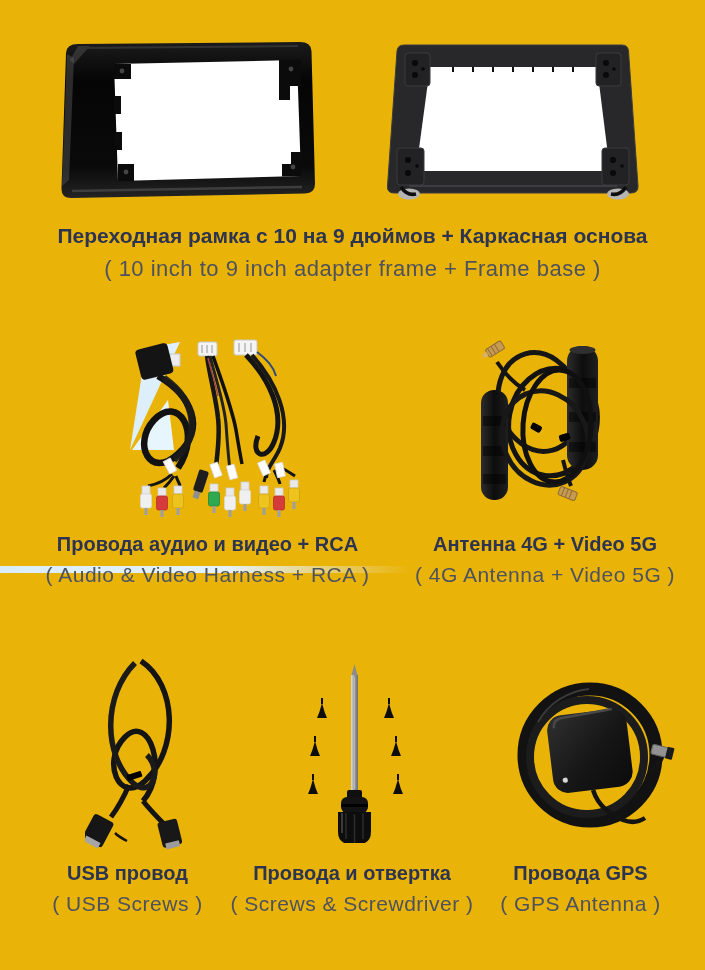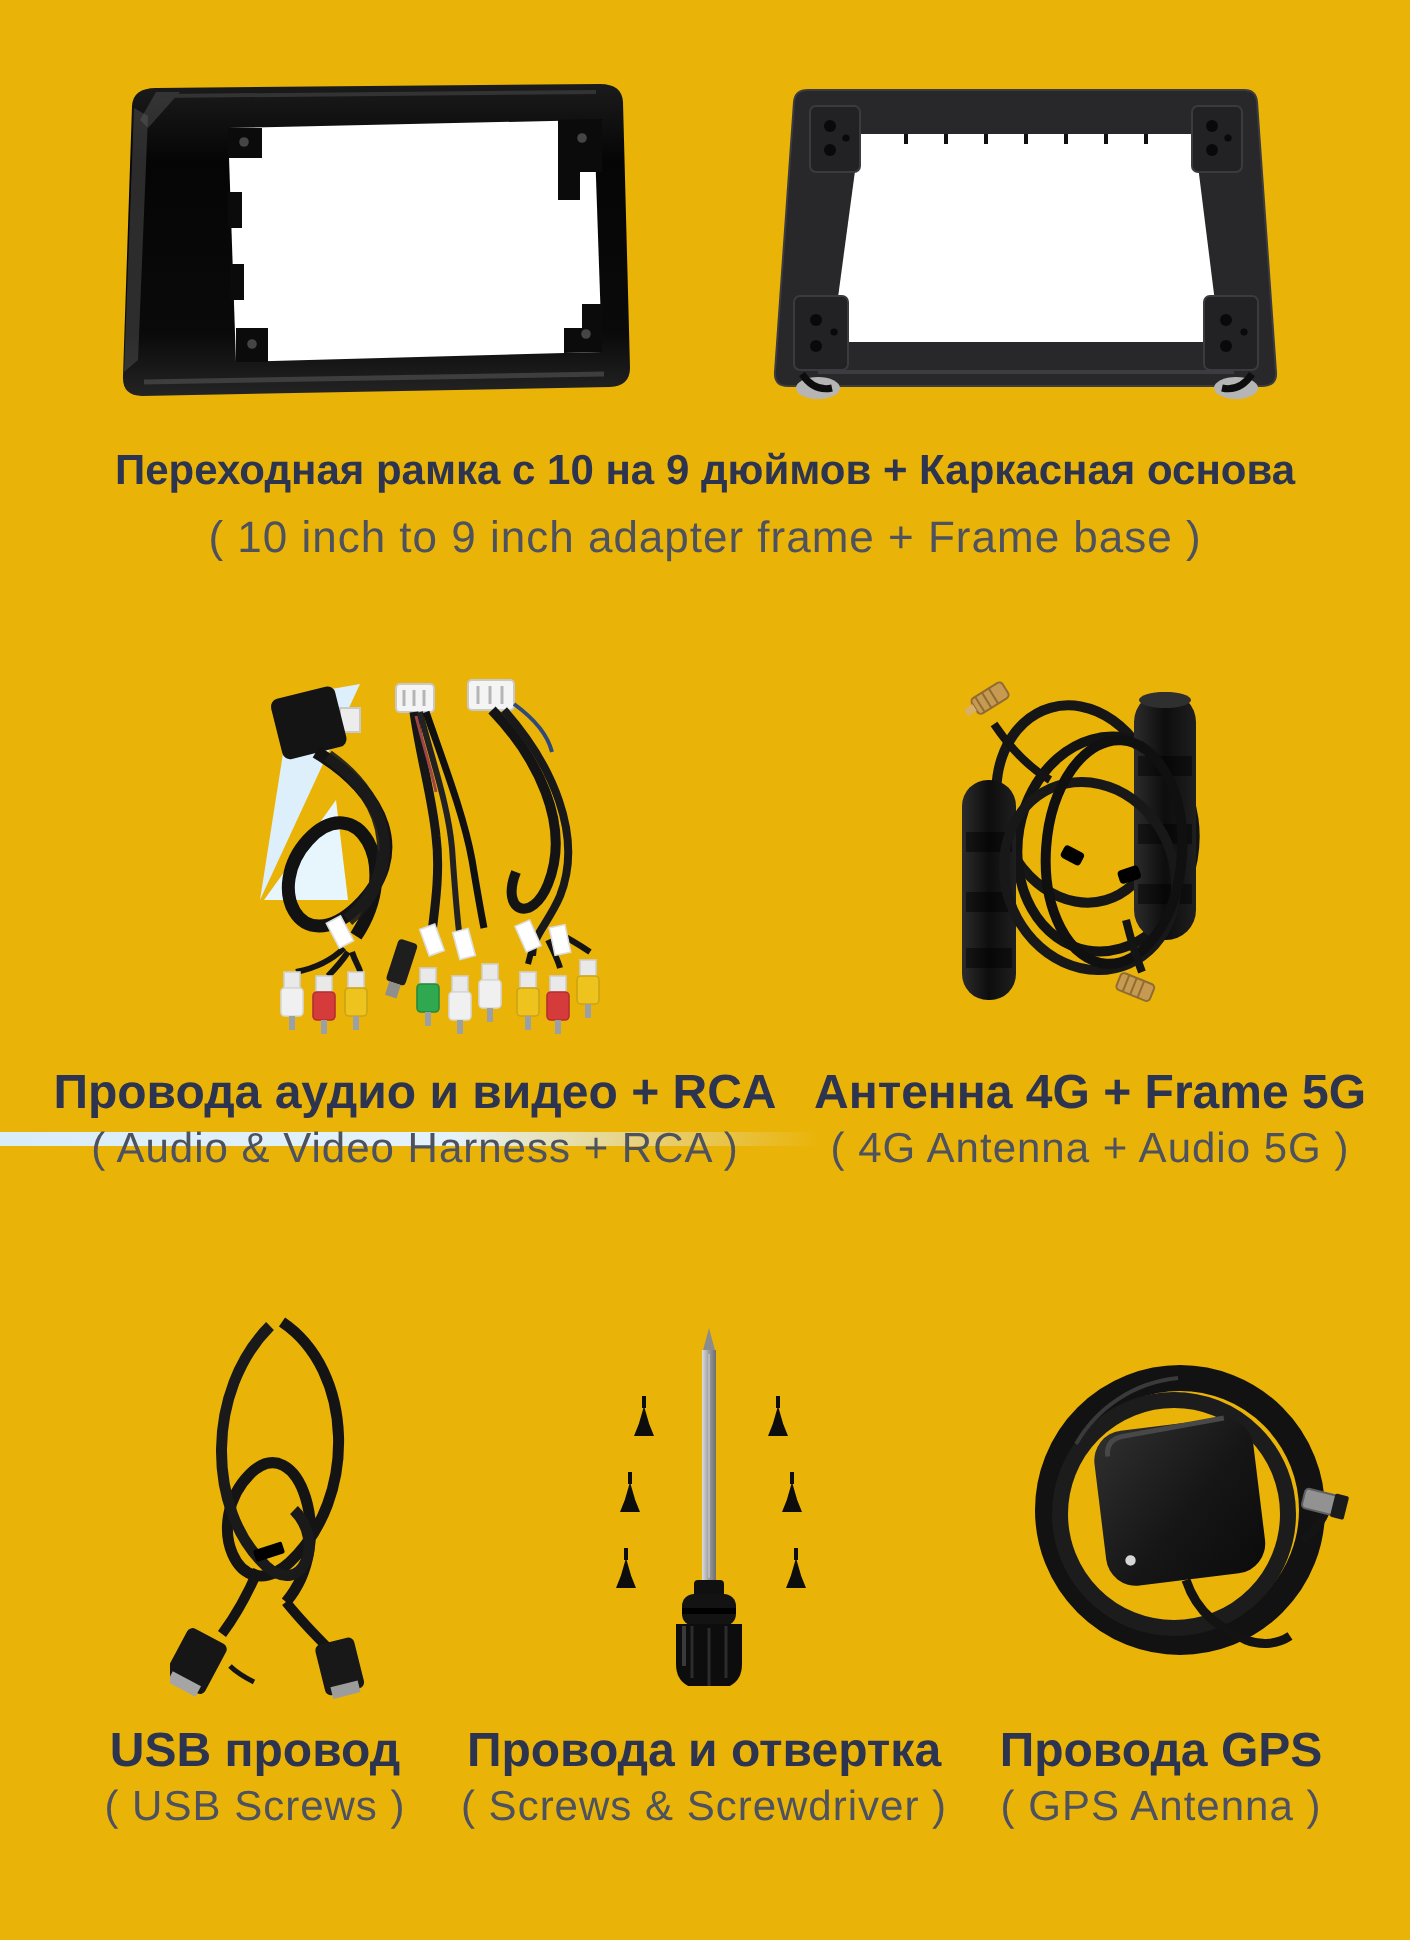--- a/index.html
+++ b/index.html
@@ -10,21 +10,21 @@
   figure{position:absolute;margin:0;padding:0;}
   figure svg{display:block;width:100%;height:100%;}
   .cap{
     position:absolute;display:flex;justify-content:center;
     white-space:nowrap;pointer-events:none;
   }
   .ru{font-weight:bold;color:#2d3450;}
   .en{color:#4d525e;letter-spacing:.5px;}
   .ru-top{font-size:21px;}
   .en-top{font-size:22px;}
-  .ru-mid,.ru-bot{font-size:24px;}
+  .ru-mid,.ru-bot{font-size:20px;}
   .en-mid,.en-bot{font-size:21px;text-align:center;}
   .stripe{
     position:absolute;left:0;top:566px;width:410px;height:7px;
     background:linear-gradient(90deg,#d9edf8 0%,#e4f2fa 55%,rgba(228,242,250,0) 100%);
   }
 </style>
 </head>
 <body>
 
 <div class="canvas">
@@ -212,22 +212,22 @@
       <path d="M96,148 C92,138 90,130 88,122" stroke="#141414" stroke-width="4" fill="none"></path>
       <g transform="translate(86,148) rotate(22)">
         <rect width="18" height="9" rx="2" fill="#c79a52" stroke="#8f6c34"></rect>
         <path d="M4,0 v9 M8,0 v9 M12,0 v9" stroke="#8f6c34" stroke-width="1"></path>
       </g>
     </svg>
   </figure>
 
   <div class="cap ru ru-mid" style="left:15px;top:533px;width:385px">Провода аудио и видео + RCA</div>
   <div class="cap en en-mid" style="left:15px;top:563px;width:385px">( Audio &amp; Video Harness + RCA )</div>
-  <div class="cap ru ru-mid" style="left:410px;top:533px;width:270px">Антенна 4G + Frame 5G</div>
-  <div class="cap en en-mid" style="left:410px;top:563px;width:270px">( 4G Antenna + Audio 5G )</div>
+  <div class="cap ru ru-mid" style="left:410px;top:533px;width:270px">Антенна 4G + Video 5G</div>
+  <div class="cap en en-mid" style="left:410px;top:563px;width:270px">( 4G Antenna + Video 5G )</div>
 
   <figure style="left:85px;top:653px;width:110px;height:198px">
     <svg viewBox="0 0 110 198">
       <path d="M56,8 C92,32 94,96 60,128 C34,152 16,108 40,84 C64,60 84,118 58,148" stroke="#141414" stroke-width="5.5" fill="none"></path>
       <path d="M50,10 C18,42 18,102 48,130 C66,146 78,118 62,102" stroke="#1a1a1a" stroke-width="5.5" fill="none"></path>
       <rect x="42" y="120" width="15" height="6" rx="1" fill="#000000" transform="rotate(-18 49 123)"></rect>
       <path d="M44,132 C38,146 32,156 26,164" stroke="#141414" stroke-width="5" fill="none"></path>
       <path d="M58,148 C66,158 74,166 80,172" stroke="#141414" stroke-width="5" fill="none"></path>
       <g transform="translate(10,160) rotate(28)">
         <rect width="22" height="28" rx="3" fill="#161616"></rect>

